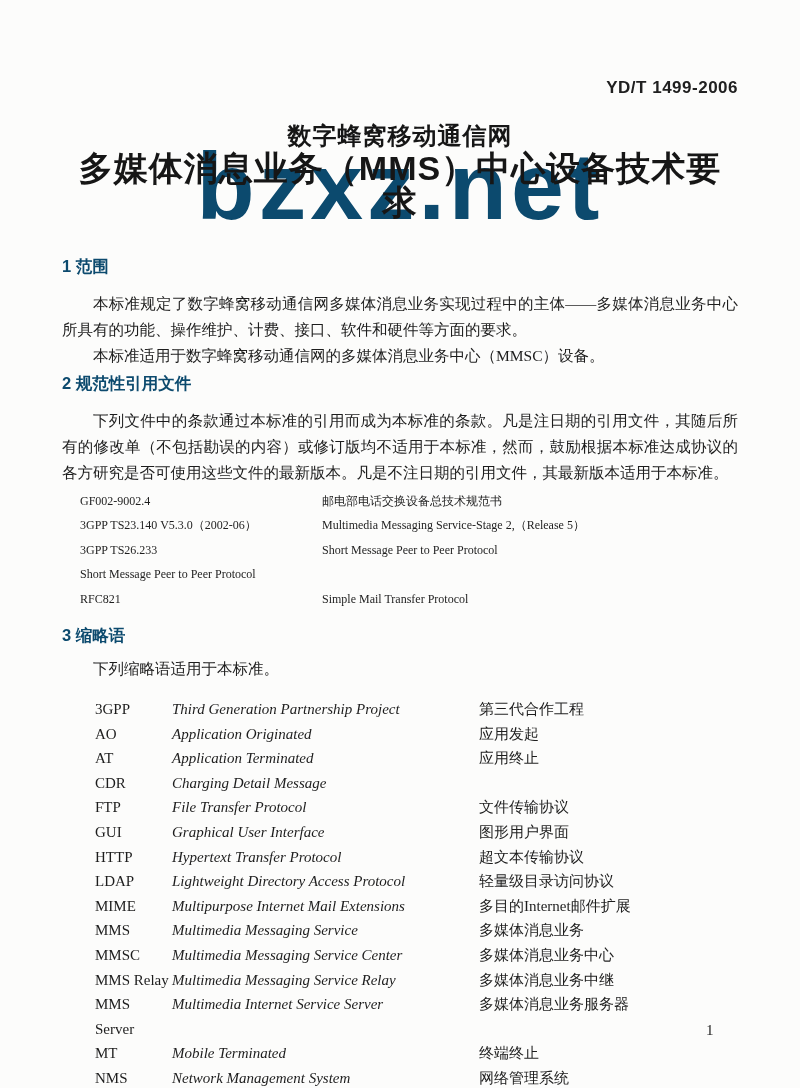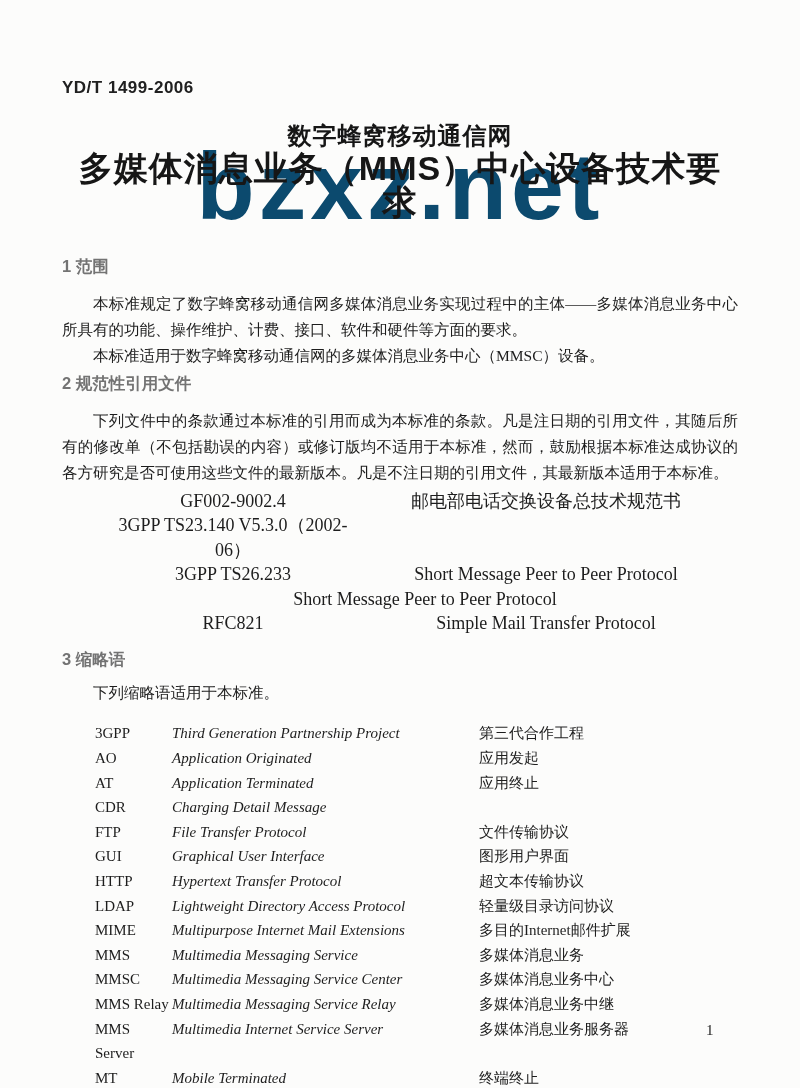--- a/index.html
+++ b/index.html
@@ -28,58 +28,58 @@
     z-index: 0;
     user-select: none;
   }
   .content {
     position: relative;
     z-index: 1;
     padding: 0 62px;
   }
   .doc-number {
     padding-top: 78px;
+    text-align: right;
     font-family: "Liberation Sans", "DejaVu Sans", sans-serif;
     font-weight: 700;
     font-size: 17px;
     letter-spacing: 0.5px;
     color: #202020;
   }
   .title-block {
     margin-top: 22px;
     text-align: center;
     font-family: Liberation Sans, sans-serif;
     font-weight: 700;
     color: #161616;
   }
   .title-line1 { font-size: 24px; line-height: 31px; letter-spacing: 1px; }
   .title-line2 { font-size: 34px; line-height: 34px; letter-spacing: 1px; }
   .section-heading {
     font-family: "Liberation Sans", "DejaVu Sans", sans-serif;
     font-weight: 700;
     font-size: 16.5px;
     line-height: 20px;
-    color: #737373;
+    color: #0c4a6e;
   }
   .heading-scope    { margin-top: 37px; }
   .heading-refs     { margin-top: 4px; }
   .heading-abbr     { margin-top: 14px; }
   .para {
     margin: 0;
     font-size: 15.5px;
     line-height: 26px;
     text-align: justify;
     text-indent: 2em;
     color: #1d1d1d;
   }
   .para-first { margin-top: 15px; }
   .ref-list {
-    margin: 3px 0 0 50px;
-    font-size: 18px;
-    text-align: center;
+    margin: 3px 0 0 18px;
+    font-size: 12px;
   }
   .ref-row { display: flex; line-height: 24.4px; }
   .ref-code { flex: none; width: 242px; }
   .ref-title { flex: 1; }
   .abbr-intro {
     margin: 12px 0 0 0;
     font-size: 15.5px;
     line-height: 24px;
     text-indent: 2em;
   }
@@ -124,20 +124,21 @@
 
     <div class="ref-list">
 
         <div class="ref-row">
           <span class="ref-code">GF002-9002.4</span>
           <span class="ref-title">邮电部电话交换设备总技术规范书</span>
         </div>
 
         <div class="ref-row">
           <span class="ref-code">3GPP TS23.140 V5.3.0（2002-06）</span>
+          <span class="ref-title">Multimedia Messaging Service-Stage 2,（Release 5）</span>
         </div>
 
         <div class="ref-row">
           <span class="ref-code">3GPP TS26.233</span>
           <span class="ref-title">Short Message Peer to Peer Protocol</span>
         </div>
 
         <div class="ref-row">
           <span class="ref-title">Short Message Peer to Peer Protocol</span>
         </div>

